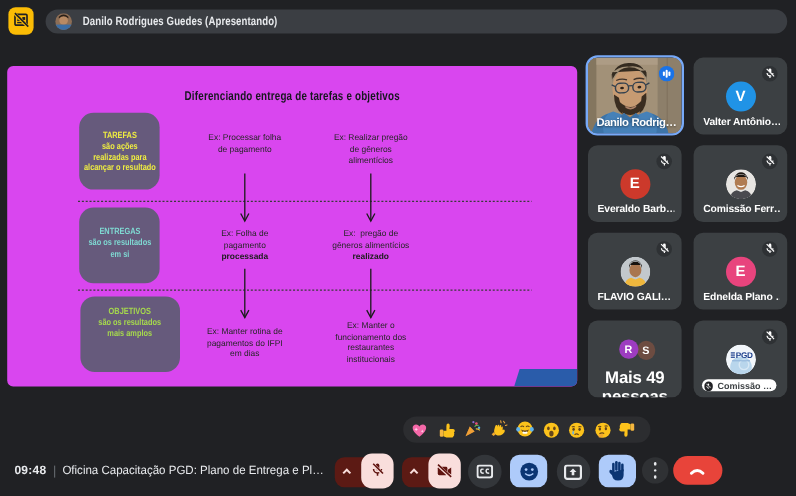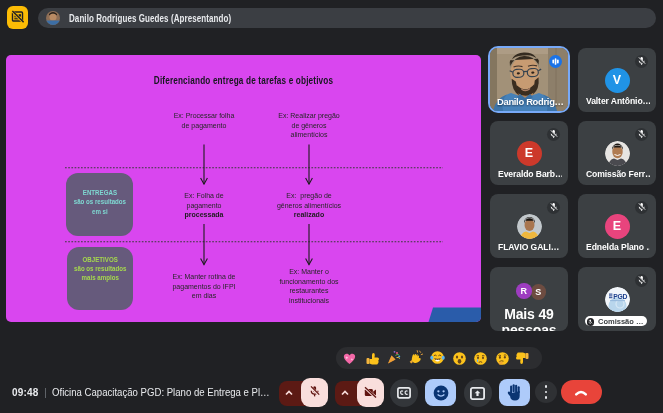--- a/index.html
+++ b/index.html
@@ -64,24 +64,27 @@
     <circle cx="7" cy="6" r="3.6" fill="#b98a63"></circle>
     <path d="M3 4.5 Q7 0.5 11 4.5 L11 3 Q7 -1 3 3 Z" fill="#2a2018"></path>
     <rect x="0" y="9.5" width="14" height="5" fill="#3c6ea5"></rect>
   </g>
 </svg>
 <div class="abs" id="topname">Danilo Rodrigues Guedes (Apresentando)</div>
 
 <div class="abs" id="slide">
   <div class="abs" id="stitle">Diferenciando entrega de tarefas e objetivos</div>
 
+  <div class="abs pbox" style="left:60px;top:39px;width:67px;height:64px">
+    <div class="yel">TAREFAS<br>são ações<br>realizadas para<br>alcançar o resultado</div>
+  </div>
   <div class="abs pbox" style="left:60px;top:118px;width:67px;height:63px;padding-bottom:5px;box-sizing:border-box">
     <div class="cyan">ENTREGAS<br>são os resultados<br>em si</div>
   </div>
-  <div class="abs pbox" style="left:61px;top:192px;width:66px;height:63px;padding-bottom:20px;box-sizing:border-box">
+  <div class="abs pbox" style="left:61px;top:192px;width:83px;height:63px;padding-bottom:20px;box-sizing:border-box">
     <div class="grn">OBJETIVOS<br>são os resultados<br>mais amplos</div>
   </div>
 
   <div class="abs stext" style="left:158px;top:56px;width:80px">Ex: Processar folha<br>de pagamento</div>
   <div class="abs stext" style="left:263px;top:56px;width:80px">Ex: Realizar pregão<br>de gêneros<br>alimentícios</div>
 
   <div class="abs stext" style="left:158px;top:136px;width:80px">Ex: Folha de<br>pagamento<br><b>processada</b></div>
   <div class="abs stext" style="left:263px;top:136px;width:80px">Ex:&nbsp; pregão de<br>gêneros alimentícios<br><b>realizado</b></div>
 
   <div class="abs stext" style="left:158px;top:217px;width:80px">Ex: Manter rotina de<br>pagamentos do IFPI<br>em dias</div>

